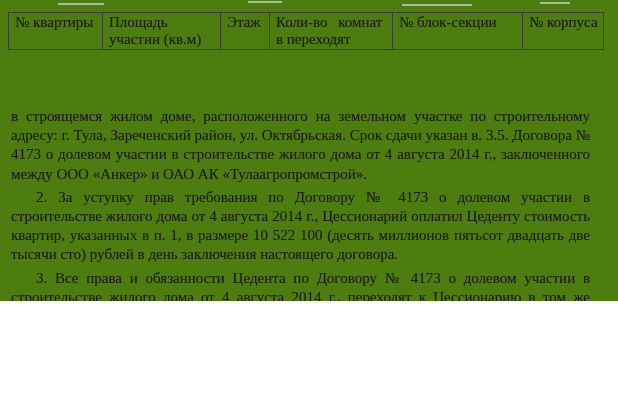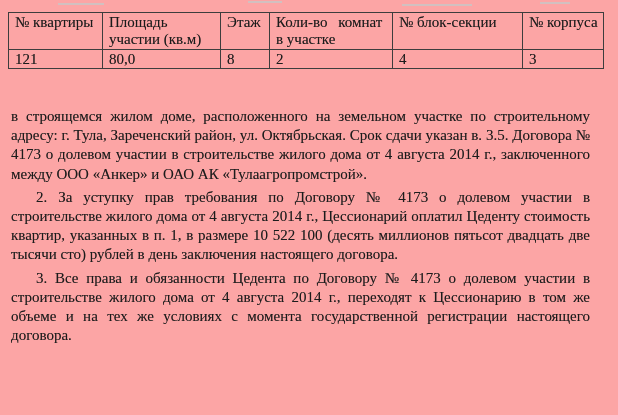--- a/index.html
+++ b/index.html
@@ -3,22 +3,22 @@
 <meta charset="utf-8">
 <style>
   html, body {
     margin: 0;
     padding: 0;
     background: #ffffff;
   }
   .page {
     position: relative;
     width: 618px;
-    height: 415px;
-    background: #fca5a5;
+    height: 301px;
+    background: #4d7c0f;
     overflow: hidden;
     font-family: "Liberation Serif", "DejaVu Serif", serif;
     color: #1c1c1c;
   }
   
   .artifact {
     position: absolute;
     height: 2px;
     background: #c7c7c7;
     opacity: 0.8;
@@ -97,34 +97,26 @@
       <col style="width:130px">
       <col style="width:81px">
     </colgroup>
     <thead>
       <tr>
         <th>№ квартиры</th>
         <th>Площадь
 участии (кв.м)</th>
         <th>Этаж</th>
         <th class="th-gap">Коли-во комнат
-в участке</th>
+в переходят</th>
         <th>№ блок-секции</th>
         <th>№ корпуса</th>
       </tr>
     </thead>
     <tbody>
-      <tr>
-        <td>121</td>
-        <td>80,0</td>
-        <td>8</td>
-        <td>2</td>
-        <td>4</td>
-        <td>3</td>
-      </tr>
     </tbody>
   </table>
 
   <div class="body-text">
     <p class="first">в строящемся жилом доме, расположенного на земельном участке по строительному адресу: г. Тула, Зареченский район, ул. Октябрьская. Срок сдачи указан в. 3.5. Договора № 4173 о долевом участии в строительстве жилого дома от 4 августа 2014 г., заключенного между ООО «Анкер» и ОАО АК «Тулаагропромстрой».</p>
     <p>2. За уступку прав требования по Договору № 4173 о долевом участии в строительстве жилого дома от 4 августа 2014 г., Цессионарий оплатил Цеденту стоимость квартир, указанных в п. 1, в размере 10 522 100 (десять миллионов пятьсот двадцать две тысячи сто) рублей в день заключения настоящего договора.</p>
     <p>3. Все права и обязанности Цедента по Договору № 4173 о долевом участии в строительстве жилого дома от 4 августа 2014 г., переходят к Цессионарию в том же объеме и на тех же условиях с момента государственной регистрации настоящего договора.</p>
   </div>
 
 </div>

